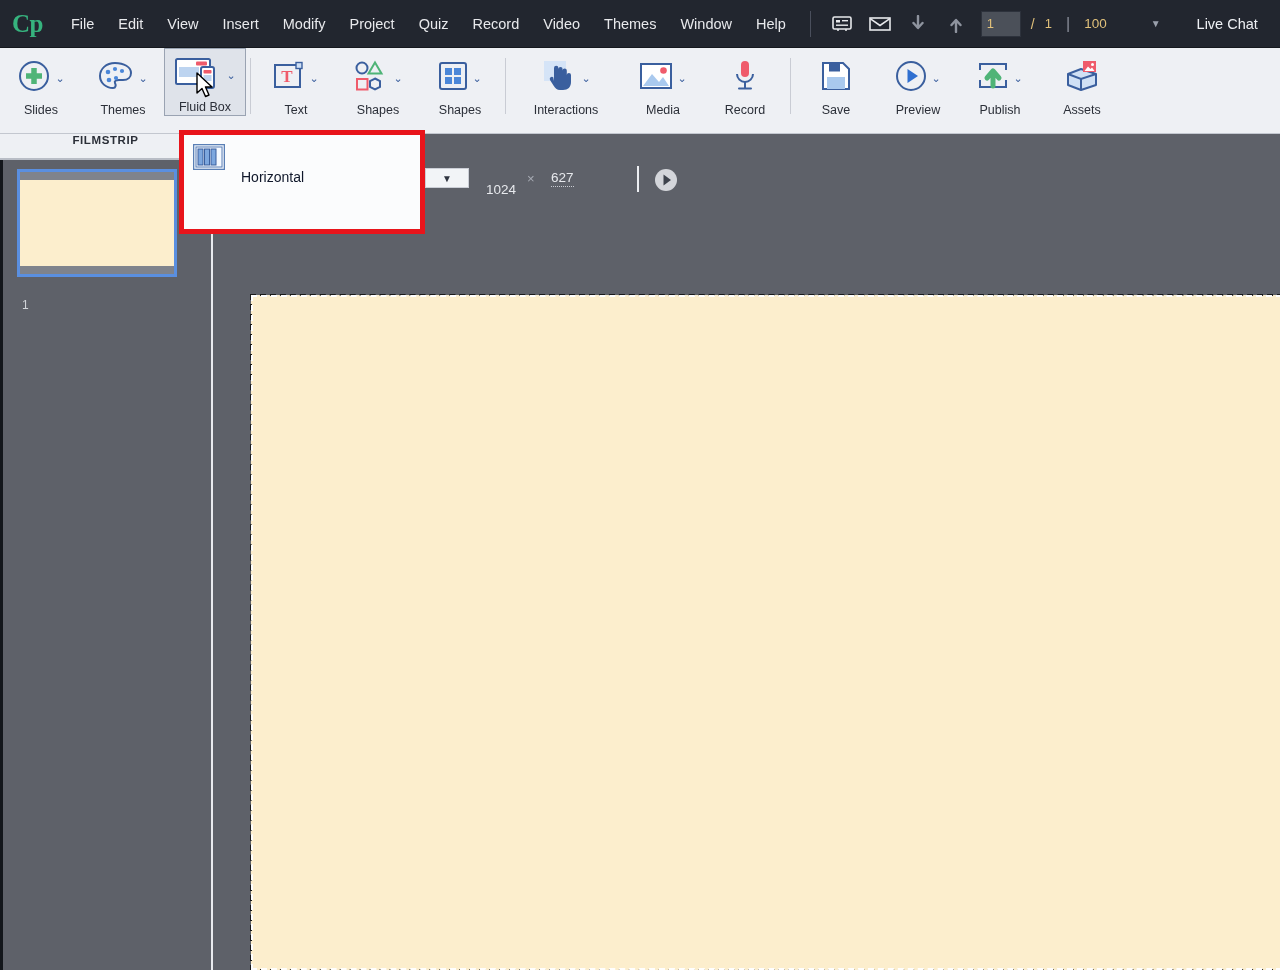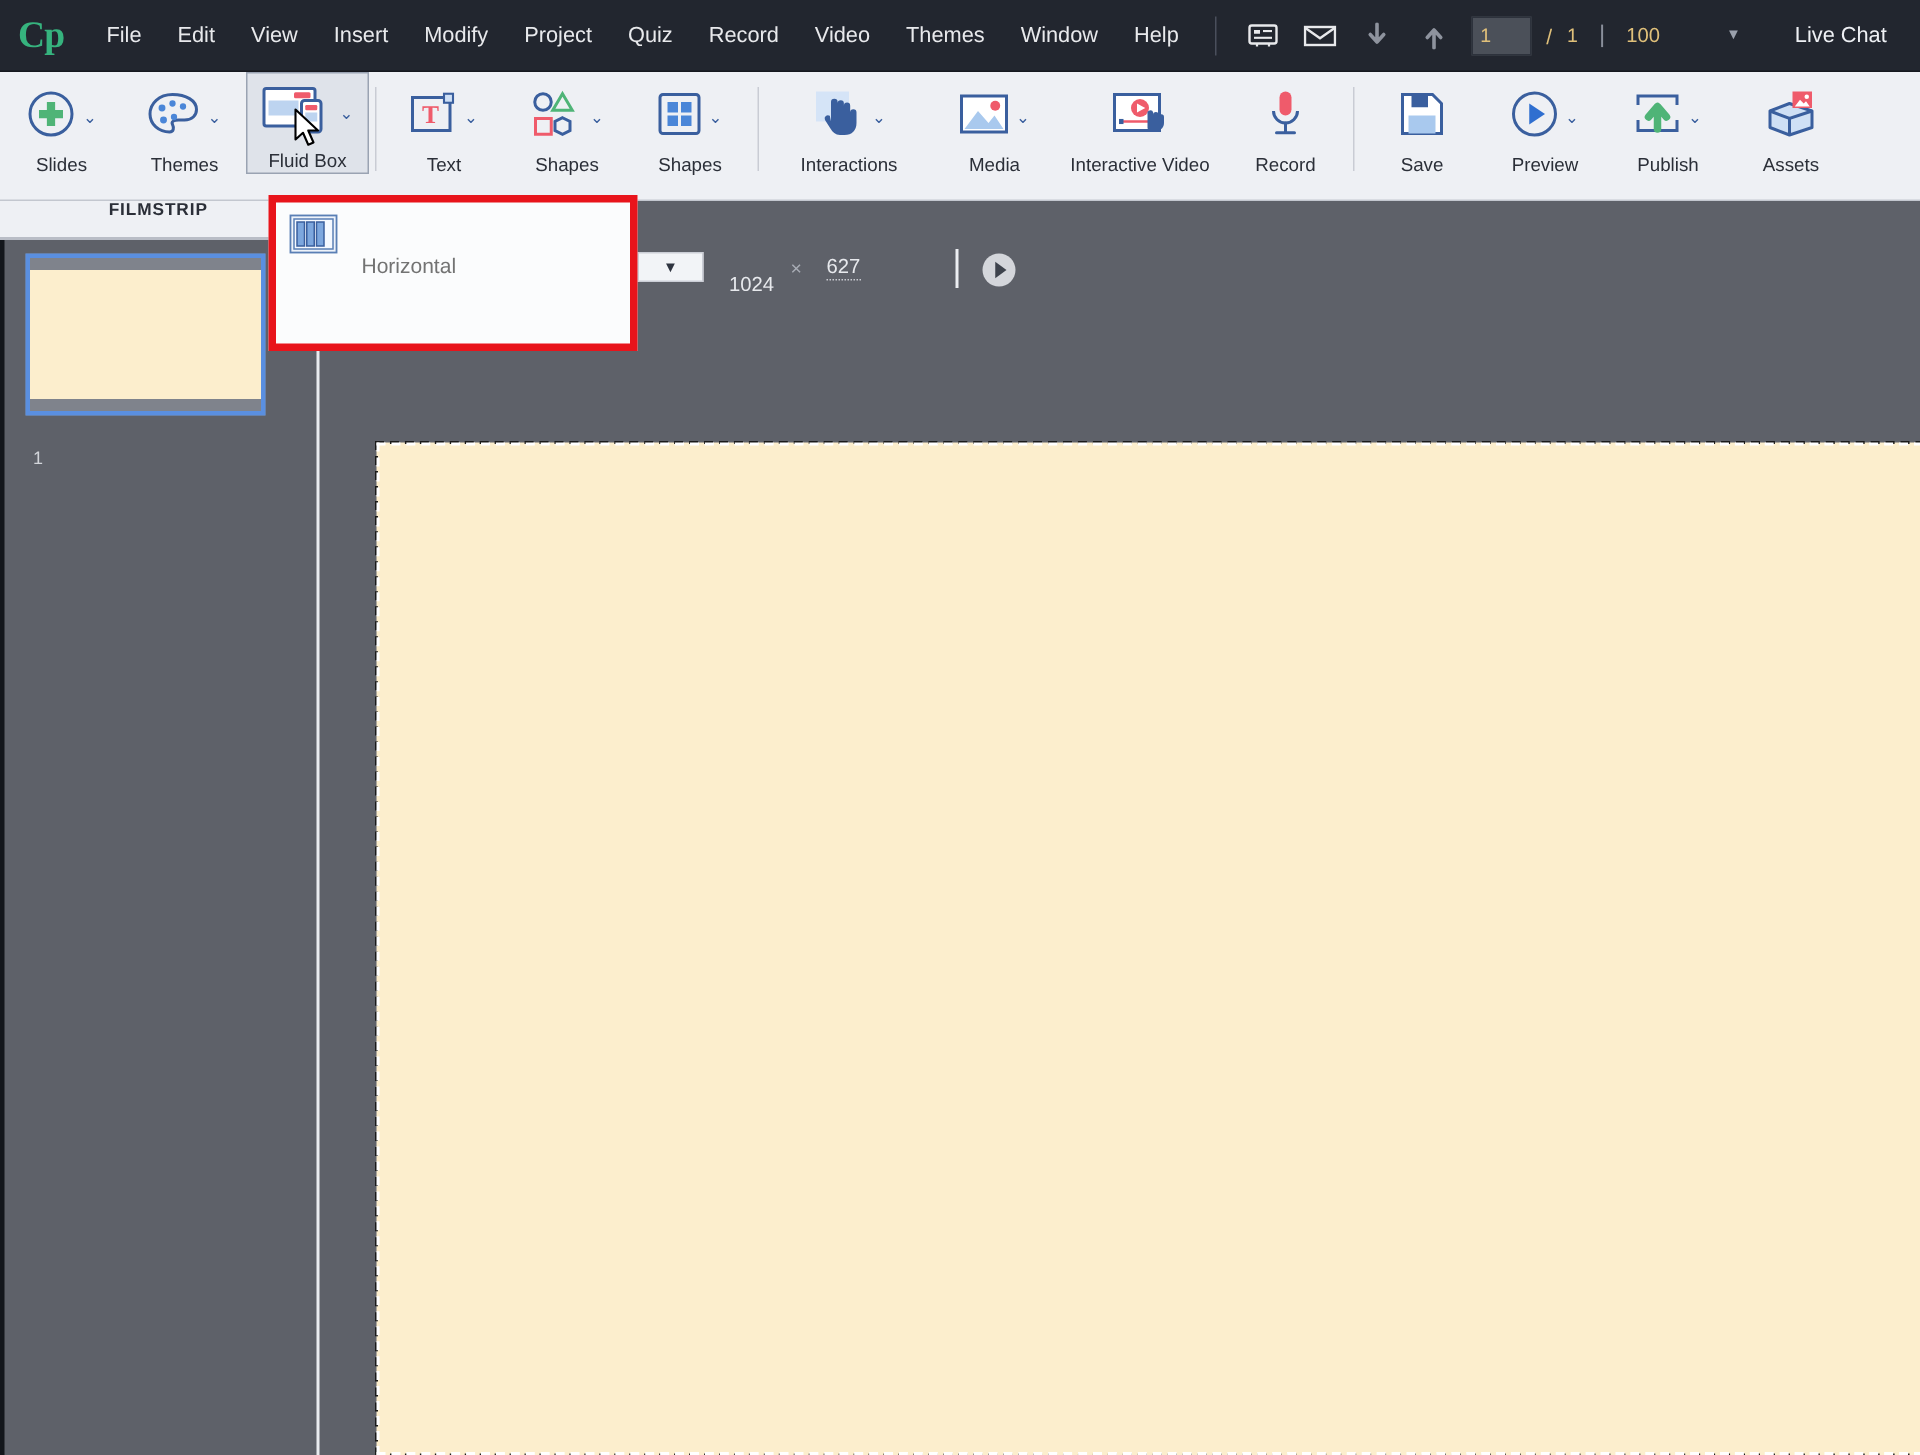--- a/index.html
+++ b/index.html
@@ -92,21 +92,21 @@
     left: 179px; top: 130px;
     width: 246px; height: 104px;
     background: #fbfcfd;
     border: 5px solid #e8141b;
     z-index: 60;
   }
   .dd-item {
     height: 47px; display: flex; align-items: center;
     padding-left: 9px; cursor: default;
   }
-  .dd-label { font-size: 14px; color: #737373; margin-left: 16px; margin-top: 36px; }
+  .dd-label { font-size: 14px; color: #0f172a; margin-left: 16px; margin-top: 36px; }
 
   
   .fs-header {
     position: absolute; left: 0; top: 134px;
     width: 211px; height: 26px;
     background: #eef0f4;
     border-bottom: 2px solid #b9bdc6;
     display: flex; align-items: flex-start; justify-content: center;
   }
   .fs-header-txt {
@@ -365,35 +365,20 @@
             <rect x="2" y="2" width="30" height="24" fill="#ffffff" stroke="#3a5f9e" stroke-width="2"></rect>
             <path d="M4 24 L13 12 L20 20 L24 15 L30 24 Z" fill="#a9c9ee"></path>
             <circle cx="24.5" cy="8.5" r="3.3" fill="#ef5b6b"></circle>
           </svg>
         </span>
         <span class="caret">⌄</span>
       </div>
       <div class="tool-label">Media</div>
     </div>
 
-    <div class="tool wide">
-      <div class="tool-ico-row">
-        <span>
-          <svg width="38" height="30" viewBox="0 0 38 30">
-            <rect x="2" y="2" width="30" height="24" fill="#ffffff" stroke="#3a5f9e" stroke-width="2"></rect>
-            <circle cx="19" cy="11" r="6" fill="#ef5b6b"></circle>
-            <path d="M17 8 L22.5 11 L17 14 Z" fill="#ffffff"></path>
-            <path d="M6 20 L26 20" stroke="#ef5b6b" stroke-width="1.6"></path>
-            <rect x="5" y="18.3" width="3" height="3.4" fill="#3a5f9e"></rect>
-            <path d="M24 15 L24 24 a2 2 0 0 0 2 2 L30 26 c3 0 5 -2 5 -5 L35 17 a1.8 1.8 0 0 0 -3.6 0 L31.4 15.5 a1.8 1.8 0 0 0 -3.6 0 L27.8 14 a1.8 1.8 0 0 0 -3.8 1 Z" fill="#3a5f9e"></path>
-          </svg>
-        </span>
-      </div>
-      <div class="tool-label">Interactive Video</div>
-    </div>
 
     <div class="tool">
       <div class="tool-ico-row">
         <span>
           <svg width="24" height="34" viewBox="0 0 24 34">
             <rect x="8" y="2" width="8" height="16" rx="4" fill="#ef5b6b"></rect>
             <path d="M4 15 a8 8 0 0 0 16 0" fill="none" stroke="#3a5f9e" stroke-width="2"></path>
             <path d="M12 23 L12 29 M6 29.5 L18 29.5" stroke="#3a5f9e" stroke-width="2" stroke-linecap="round"></path>
           </svg>
         </span>

